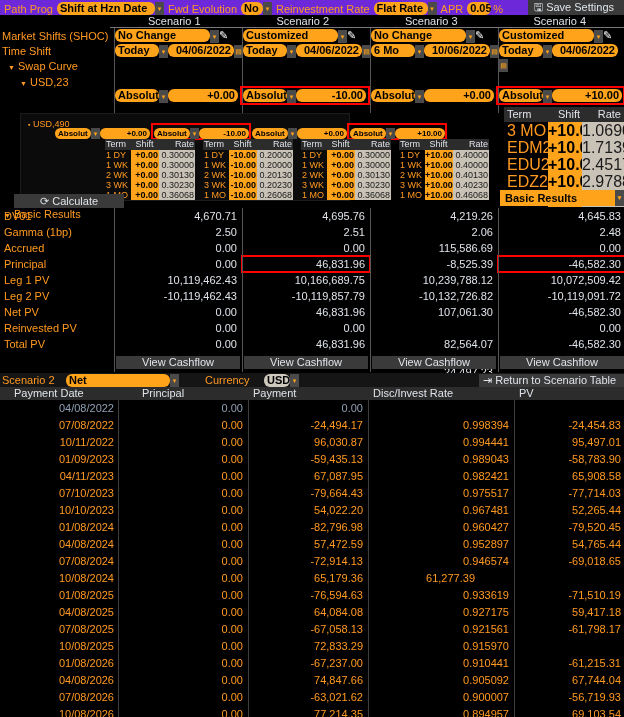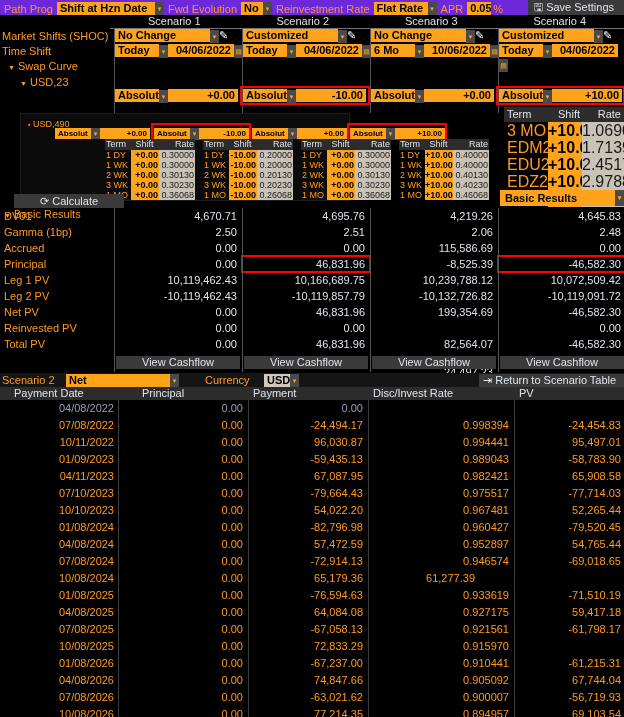--- a/index.html
+++ b/index.html
@@ -14,21 +14,21 @@
     font-size: 11px;
     color: #ff9922;
     -webkit-font-smoothing: none;
   }
   .screen { position: relative; width: 624px; height: 717px; background:#000; }
   .numw       { color:#dfe4ea; text-align:right; font-variant-numeric: tabular-nums; }
 
   .field {
     background:#ffa31a; color:#000; font-weight:bold;
     display:inline-flex; align-items:center; padding:0 3px;
-    height:13px; line-height:13px; white-space:nowrap; overflow:hidden;
+    height:13px; line-height:13px; white-space:nowrap; overflow:hidden;border-radius:6px;
   }
   .field.grey { background:#cfc9bd; }
   .drop {
     background:#4a4a4a; color:#ffa31a; width:9px; height:13px;
     display:inline-flex; align-items:center; justify-content:center;
     font-size:7px; line-height:13px;
   }
   .btnbar {
     background:#3a3a3a; color:#dfe4ea; height:13px; line-height:13px;
     text-align:center; font-size:11px;
@@ -44,21 +44,20 @@
   .toprow .lbl { color:#ff9922; padding:0 4px; white-space:nowrap; }
   .savebtn {
     margin-left:auto; background:#3a3a3a; color:#dfe4ea;
     height:15px; line-height:15px; padding:0 10px 0 6px;
   }
 
   
   .schead {
     position:absolute; top:15px; left:0; width:624px; height:13px;
     display:flex;
-    align-items:center;
   }
   .schead .spacer { width:110px; }
   .schead .cell {
     flex:1; text-align:center; color:#dfe4ea;
     border-bottom:1px solid #777; line-height:13px;
   }
 
   .rowlabel {
     position:absolute; left:2px; color:#ff9922; white-space:nowrap;
   }
@@ -467,21 +466,21 @@
         <div class="res-label">Leg 2 PV</div>
         <div class="res-val numw" style="left: 114px; width: 128px;">-10,119,462.43</div>
         <div class="res-val numw" style="left: 242px; width: 128px;">-10,119,857.79</div>
         <div class="res-val numw" style="left: 370px; width: 128px;">-10,132,726.82</div>
         <div class="res-val numw" style="left: 498px; width: 128px;">-10,119,091.72</div>
       </div>
       <div class="res-row">
         <div class="res-label">Net PV</div>
         <div class="res-val numw" style="left: 114px; width: 128px;">0.00</div>
         <div class="res-val numw" style="left: 242px; width: 128px;">46,831.96</div>
-        <div class="res-val numw" style="left: 370px; width: 128px;">199,354.69</div>
+        <div class="res-val numw" style="left: 370px; width: 128px;">107,061.30</div>
         <div class="res-val numw" style="left: 498px; width: 128px;">-46,582.30</div>
       </div>
       <div class="res-row">
         <div class="res-label">Reinvested PV</div>
         <div class="res-val numw" style="left: 114px; width: 128px;">0.00</div>
         <div class="res-val numw" style="left: 242px; width: 128px;">0.00</div>
         <div class="res-val numw" style="left: 370px; width: 128px; margin-top: 44px;">-24,497.23</div>
         <div class="res-val numw" style="left: 498px; width: 128px;">0.00</div>
       </div>
       <div class="res-row">

